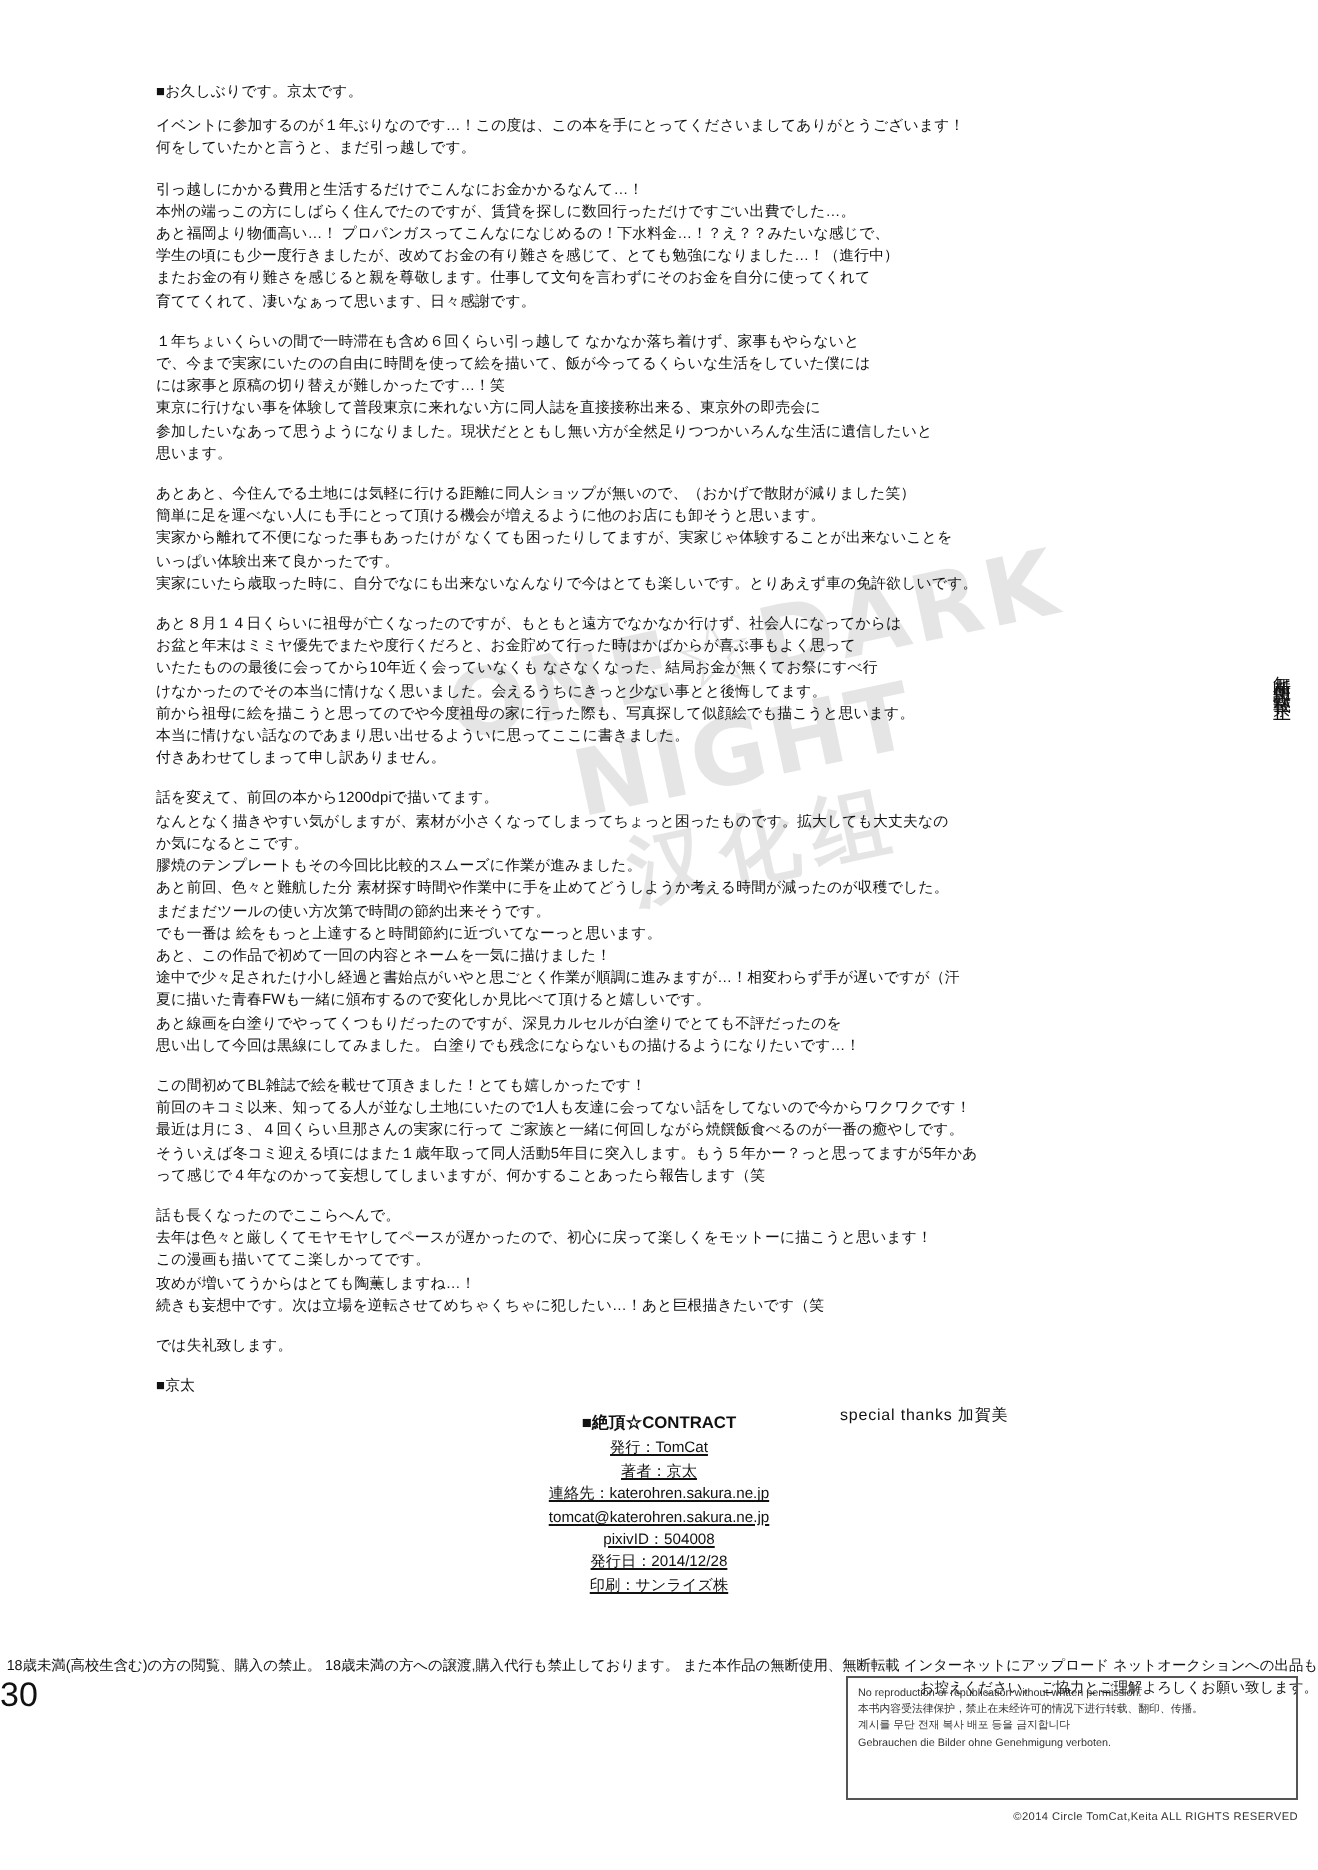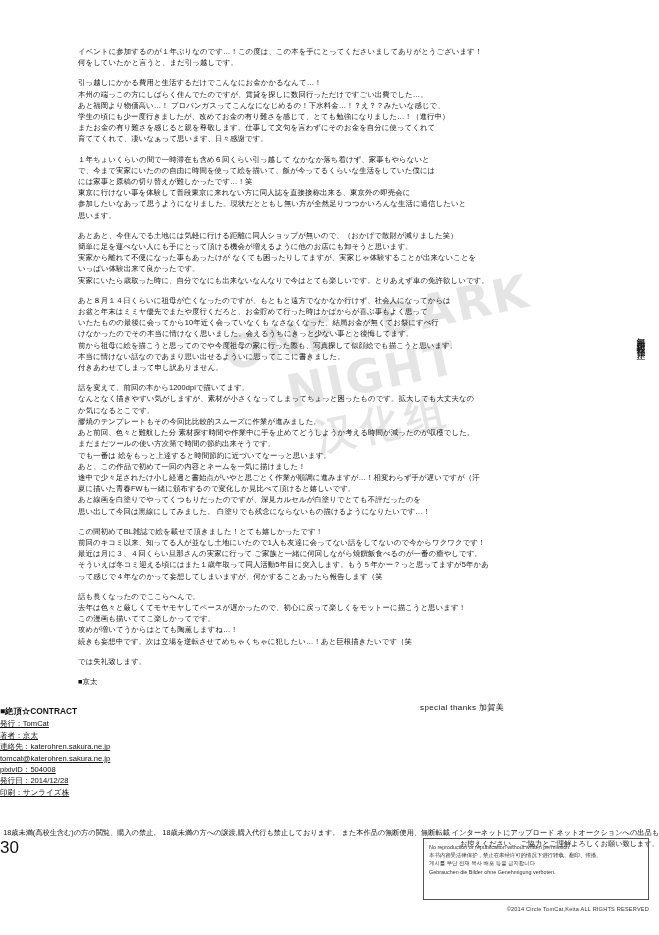--- a/index.html
+++ b/index.html
@@ -73,21 +73,21 @@
     font-size: 9px;
     letter-spacing: 2px;
     color: #111;
   }
   
   .colophon {
     position: absolute;
     left: 0;
     right: 0;
     top: 706px;
-    text-align: left;
+    text-align: center;
     font-size: 7.6px;
     line-height: 11.4px;
     color: #111;
   }
   .colophon .title {
     font-weight: bold;
     font-size: 8.4px;
     margin-bottom: 1px;
   }
   .colophon .line {
@@ -151,20 +151,21 @@
 <body>
 
 <div class="page">
 
   <div class="watermark">
     <div>ONE☆DARK NIGHT</div>
     <div class="wm2">汉化组</div>
   </div>
 
   <div class="afterword">
+    <p class="tight">■お久しぶりです。京太です。</p>
     <p style="height:6px;margin:0"></p>
     <p>イベントに参加するのが１年ぶりなのです…！この度は、この本を手にとってくださいましてありがとうございます！
 何をしていたかと言うと、まだ引っ越しです。</p>
     <p>引っ越しにかかる費用と生活するだけでこんなにお金かかるなんて…！
 本州の端っこの方にしばらく住んでたのですが、賃貸を探しに数回行っただけですごい出費でした…。
 あと福岡より物価高い…！ プロパンガスってこんなになじめるの！下水料金…！？え？？みたいな感じで、
 学生の頃にも少ー度行きましたが、改めてお金の有り難さを感じて、とても勉強になりました…！（進行中）
 またお金の有り難さを感じると親を尊敬します。仕事して文句を言わずにそのお金を自分に使ってくれて
 育ててくれて、凄いなぁって思います、日々感謝です。</p>
     <p>１年ちょいくらいの間で一時滞在も含め６回くらい引っ越して なかなか落ち着けず、家事もやらないと

